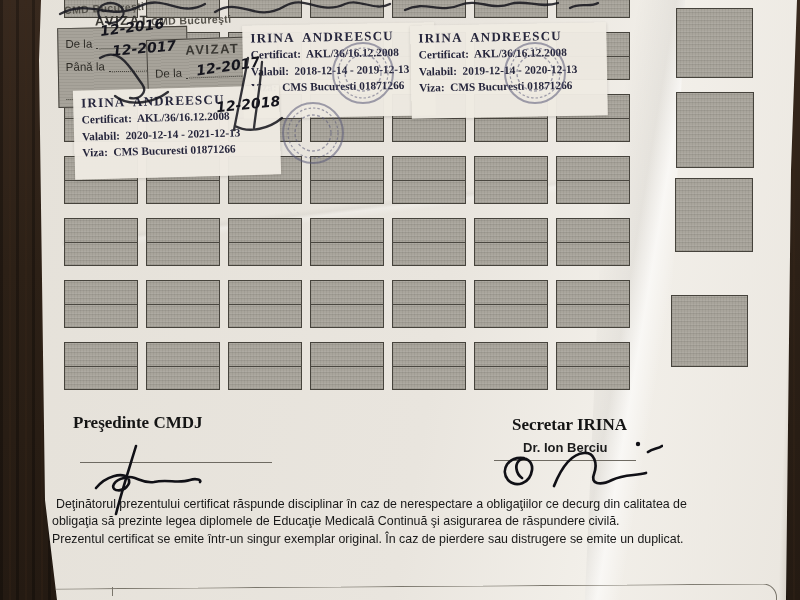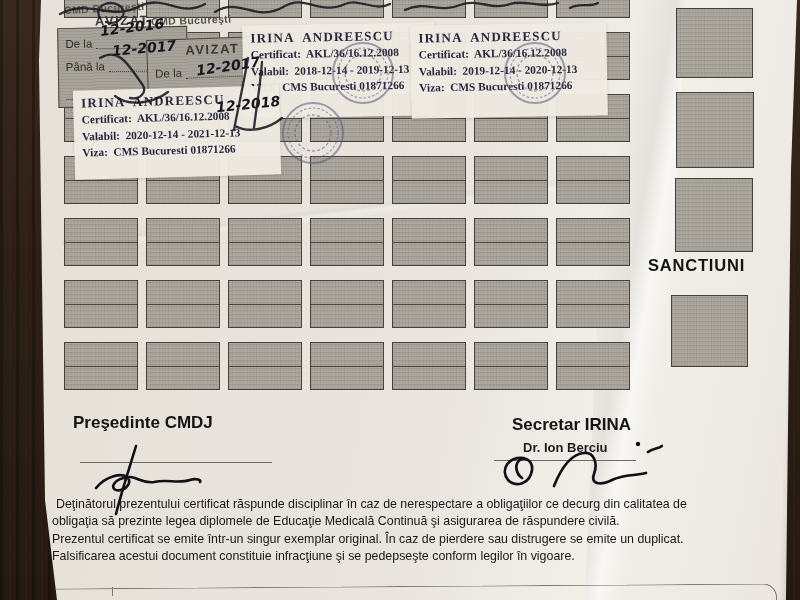--- a/index.html
+++ b/index.html
@@ -42,21 +42,21 @@
     background-color:#a7a39a;
     background-image:repeating-linear-gradient(0deg, rgba(60,58,52,.09) 0 1px, rgba(0,0,0,0) 1px 3px);
     z-index:3;color:#2e2c27;font-size:11.5px;}
   .avz{font-weight:bold;font-size:13px;letter-spacing:1.5px;color:#3a3833;text-align:center;}
   .arow{position:absolute;left:7px;display:flex;align-items:flex-end;gap:4px;}
   .dotline{border-bottom:1.6px dotted #3c3a34;flex:1;height:12px;}
   .hand{position:absolute;z-index:5;font-family:"DejaVu Sans",sans-serif;font-style:italic;
     font-weight:bold;color:#15151d;white-space:nowrap;}
   .ink{position:absolute;z-index:5;pointer-events:none;}
   
-  .otitle{position:absolute;z-index:2;font-weight:bold;font-size:17px;color:#141414;}
+  .otitle{position:absolute;z-index:2;font-weight:bold;font-size:17px;color:#141414;font-family:Liberation Serif, serif;}
   .oname{position:absolute;z-index:2;font-weight:bold;color:#1c1c1c;}
   .uline{position:absolute;z-index:2;border-top:1.1px solid #6e6a62;}
   
   #legal{position:absolute;left:52px;top:496px;width:724px;z-index:2;
     font-size:12.4px;line-height:17.3px;color:#181818;}
   #legal .ln{white-space:nowrap;}
   #legal .ln:first-child{padding-left:4px;}
   .outline-bottom{position:absolute;left:50px;top:586px;width:726px;height:16px;z-index:1;
     border-top:1.2px solid #7a766c;border-right:1.2px solid #7a766c;
     border-top-right-radius:14px;transform:rotate(-.4deg);}
@@ -119,21 +119,20 @@
         <div class="vbox" style="left: 474px; top: 342px; width: 74px; height: 48px;"></div>
         <div class="vbox" style="left: 556px; top: 342px; width: 74px; height: 48px;"></div>
       </div>
     <div id="sanction-col">
         <div class="sbox" style="left: 676px; top: 8px; width: 77px; height: 70px;"></div>
         <div class="sbox" style="left: 676px; top: 92px; width: 78px; height: 76px;"></div>
         <div class="sbox" style="left: 675px; top: 178px; width: 78px; height: 74px;"></div>
         <div class="sbox" style="left: 671px; top: 295px; width: 77px; height: 72px;"></div>
       </div>
 
-    <div class="sanctiuni">SANCTIUNI</div>
 
     <div class="aorg" style="left:64px;top:2px;transform:rotate(-3deg);">CMD Bucureşti</div>
     <div class="astamp" style="left:57px;top:13px;transform:rotate(-1deg);">
       <div class="avz" style="width:130px;">AVIZAT</div>
       <div class="abox" style="left:0;top:14px;width:130px;height:80px;">
         <div class="arow" style="top:8px;right:8px;">
             <span>De la</span>
             <span class="dotline"></span>
           </div>
         <div class="arow" style="top:31px;right:8px;">
@@ -228,21 +227,20 @@
       <path d="M36,22 C20,20 12,34 20,44 C28,52 42,48 44,34 C45,26 38,20 32,24 C26,28 28,38 34,42"></path>
       <path d="M66,50 C74,30 84,18 96,17 C106,16 110,27 106,38 C102,48 112,50 124,44 C136,38 148,40 158,37"></path>
       <circle cx="150" cy="8" r="2.2" fill="#101016" stroke="none"></circle>
       <path d="M160,16 C165,12 170,13 174,10"></path>
     </svg>
 
     <div id="legal">
       <div class="ln">Deţinătorul prezentului certificat răspunde disciplinar în caz de nerespectare a obligaţiilor ce decurg din calitatea de</div>
       <div class="ln">obligaţia să prezinte legea diplomele de Educaţie Medicală Continuă şi asigurarea de răspundere civilă.</div>
       <div class="ln">Prezentul certificat se emite într-un singur exemplar original. În caz de pierdere sau distrugere se emite un duplicat.</div>
-      <div class="ln">Falsificarea acestui document constituie infracţiune şi se pedepseşte conform legilor în vigoare.</div>
     </div>
 
     <div class="outline-bottom"></div>
     <div class="tick"></div>
 
     <div class="crease"></div>
     <div class="crease2"></div>
   </div>
 </div>
 

